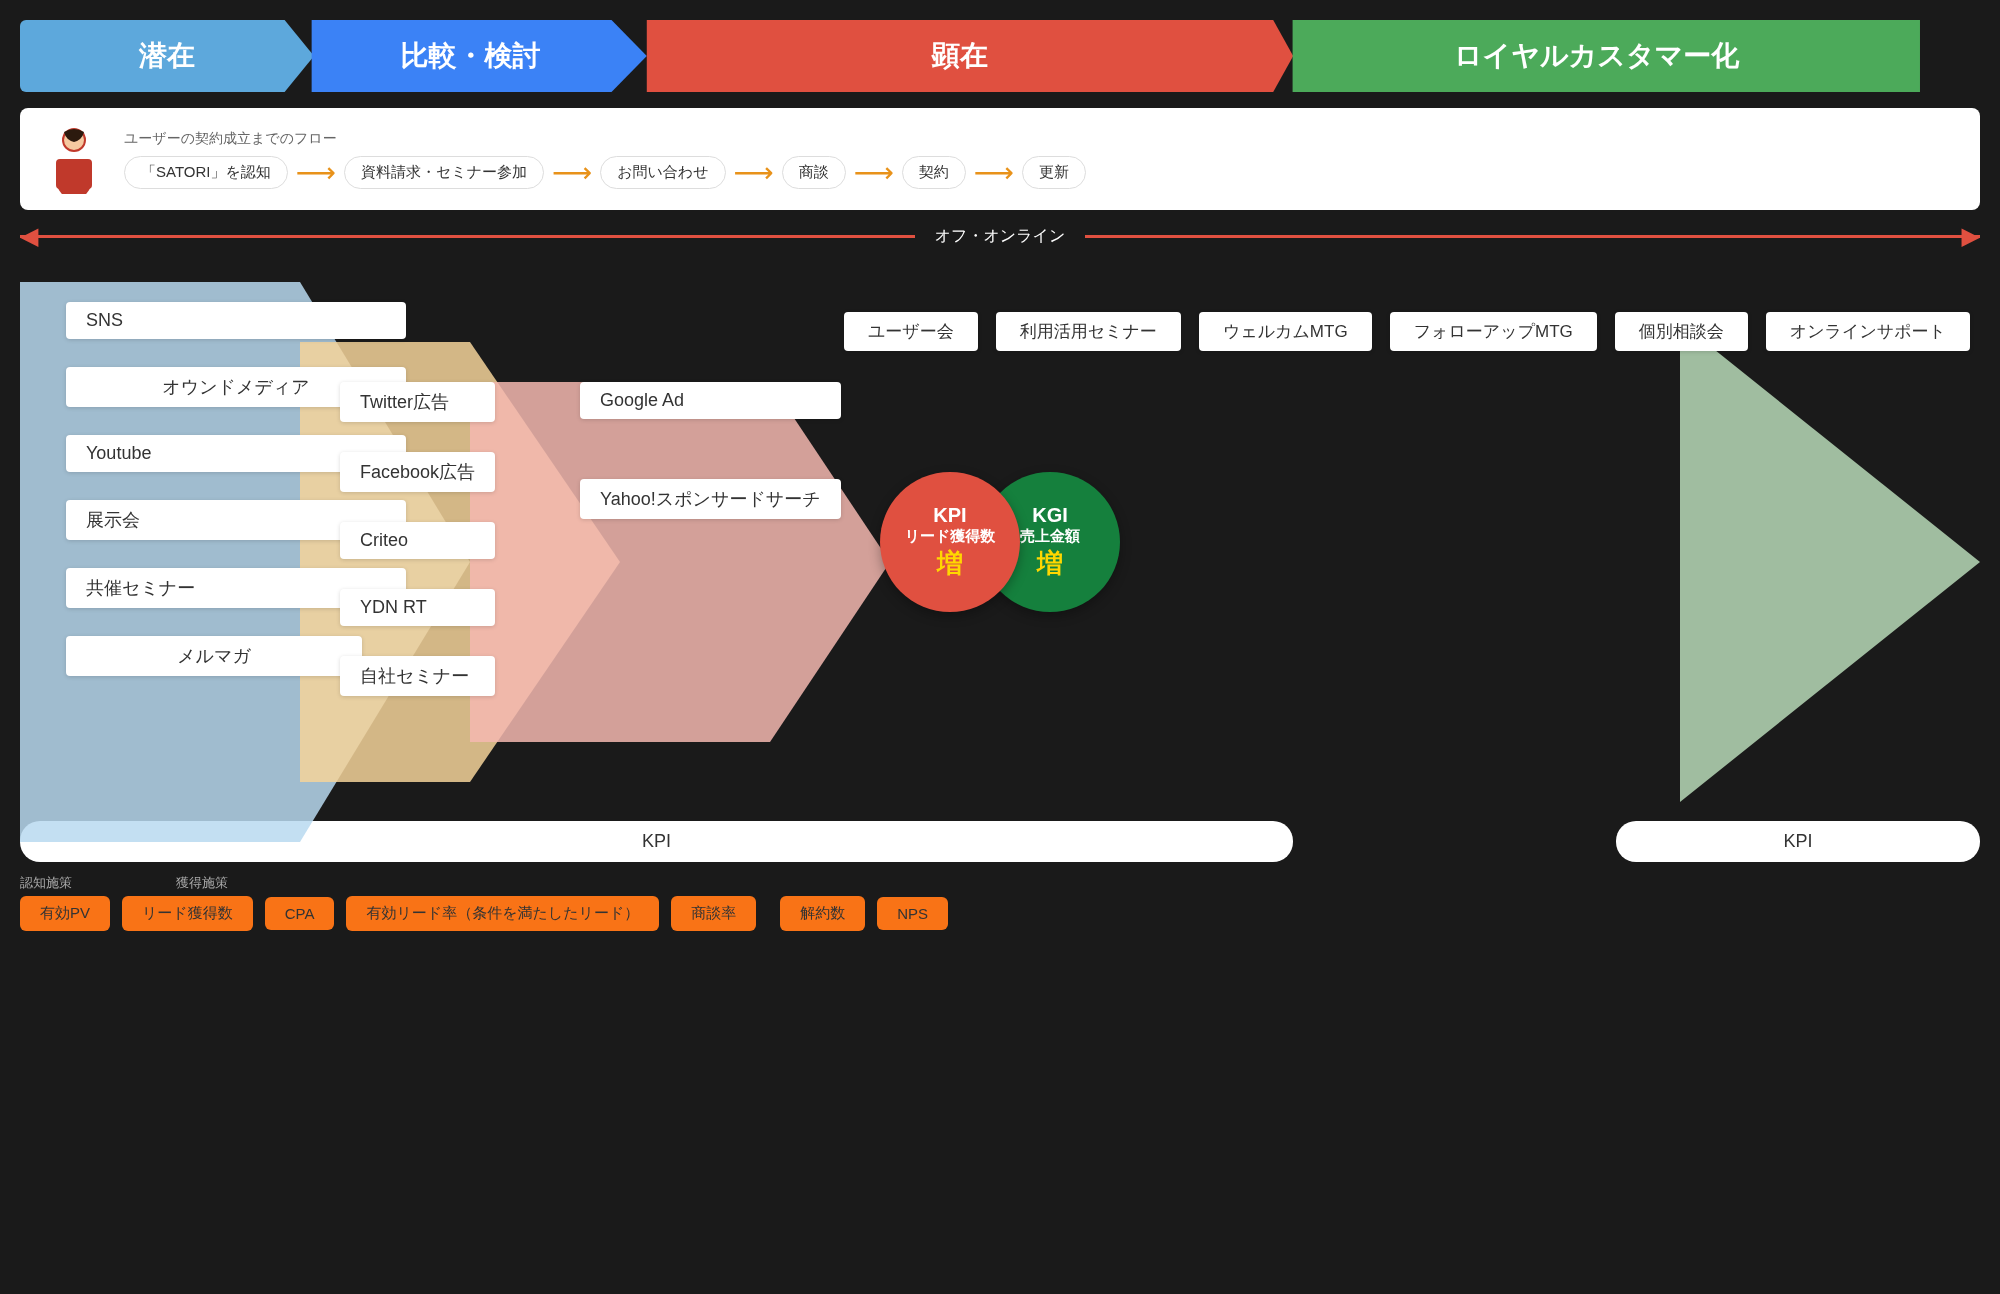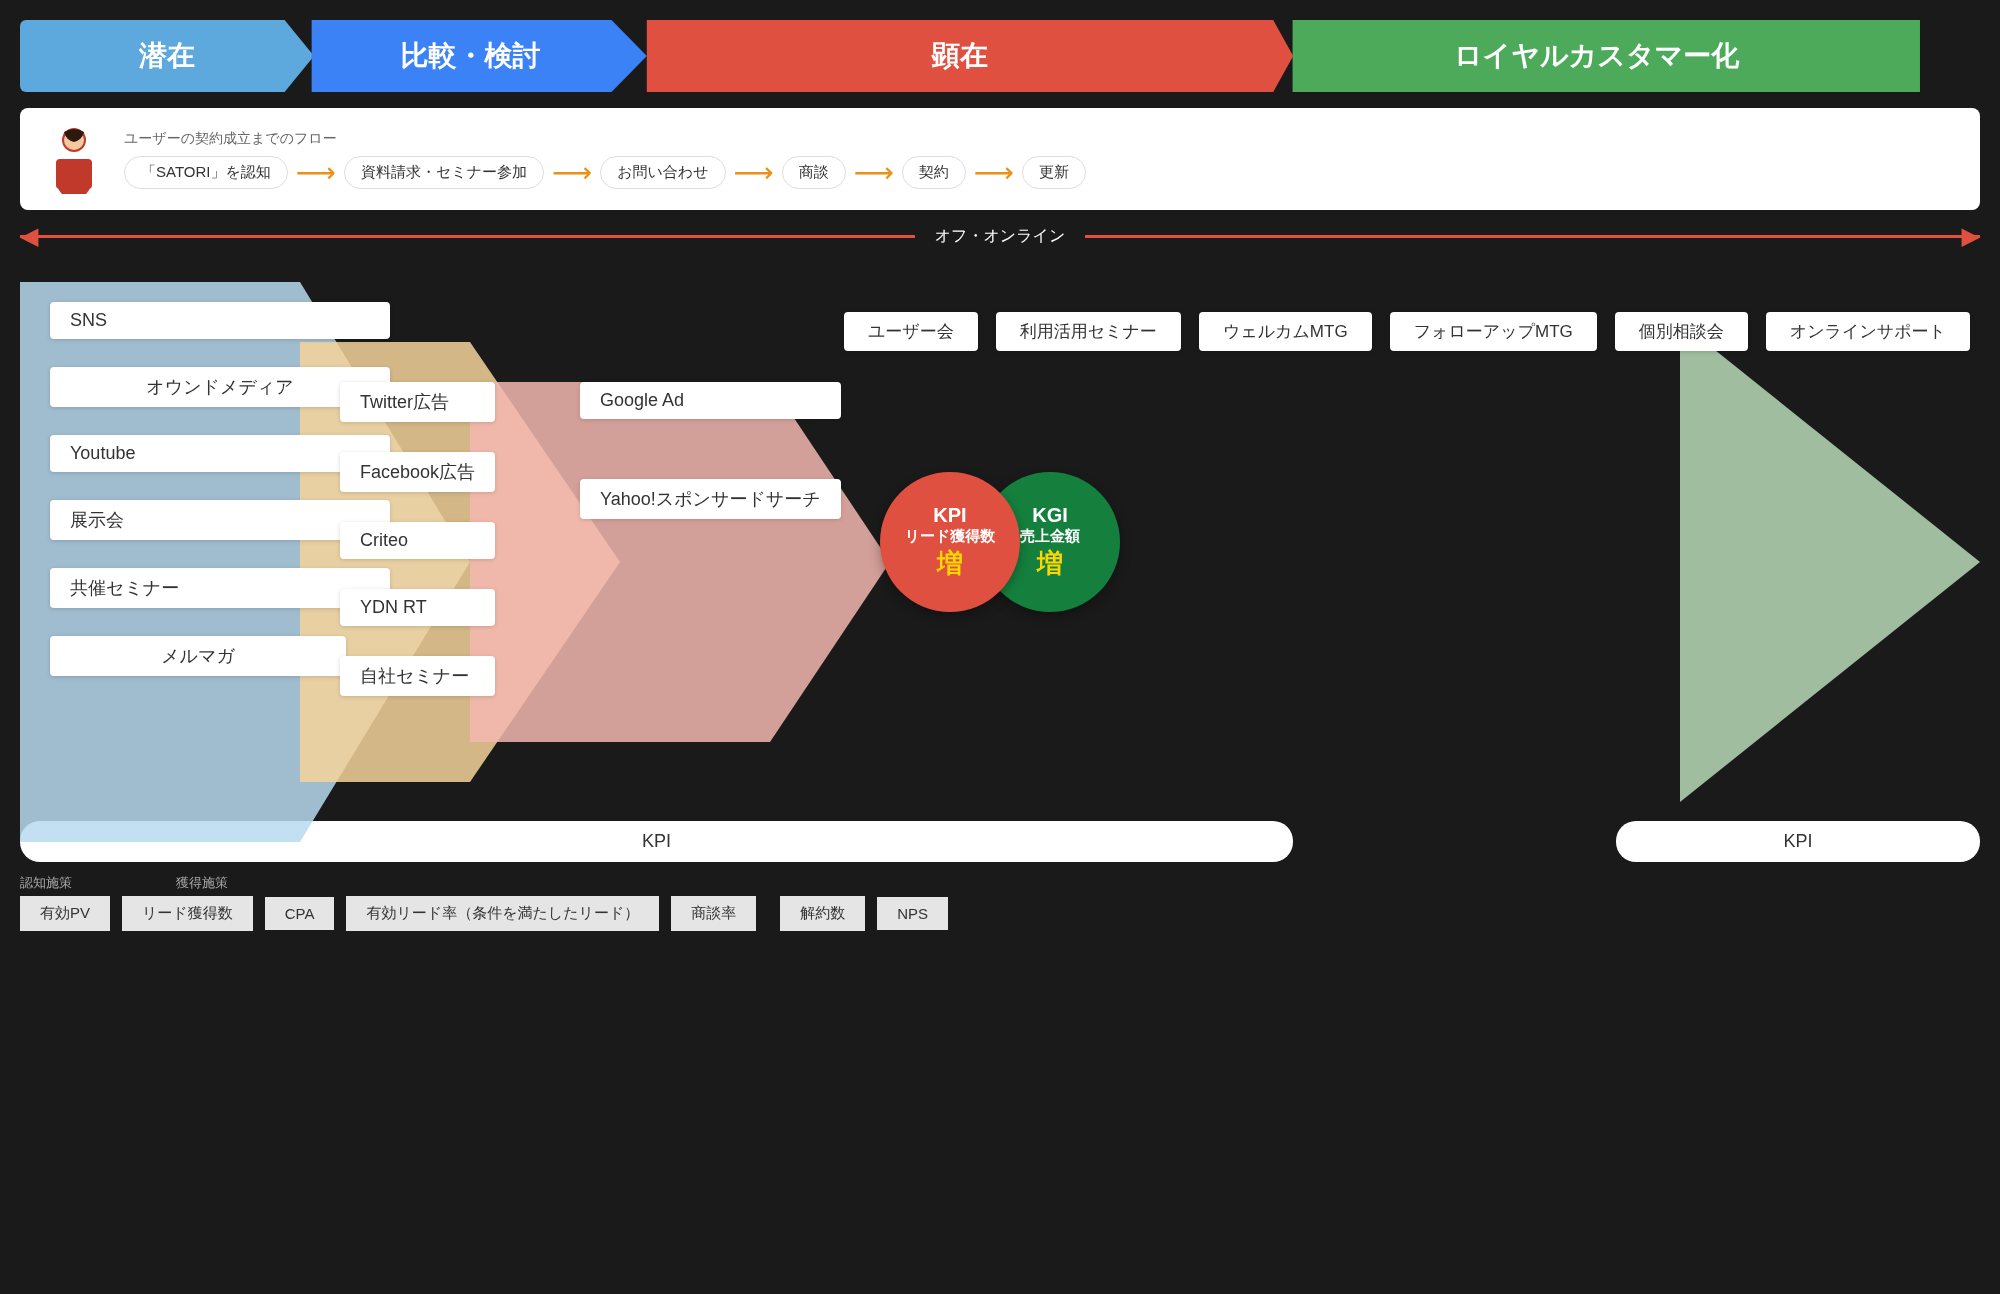--- a/index.html
+++ b/index.html
@@ -253,22 +253,22 @@
       align-items: flex-start;
     }
 
     .metric-label-small {
       color: #aaa;
       font-size: 13px;
       white-space: nowrap;
     }
 
     .metric-tag {
-      background: #e5e5e5;
-      border-radius: 0;
+      background: #f97316;
+      border-radius: 6px;
       padding: 8px 20px;
       font-size: 15px;
       font-weight: 500;
       white-space: nowrap;
     }
 
   </style>
 </head>
 <body>
 
@@ -324,21 +324,21 @@
 
       <polygon points="0,20 280,20 450,300 280,580 0,580" fill="#b8d9f0" opacity="0.85"></polygon>
 
       <polygon points="280,80 450,80 600,300 450,520 280,520" fill="#f5d49a" opacity="0.85"></polygon>
 
       <polygon points="450,120 750,120 870,300 750,480 450,480" fill="#f5b8b0" opacity="0.85"></polygon>
 
       <polygon points="1660,60 1960,300 1660,540" fill="#b8dbb8" opacity="0.85"></polygon>
     </svg>
 
-    <div style="position:absolute;left:30px;top:40px;z-index:10;display:flex;flex-direction:column;gap:28px;">
+    <div style="position:absolute;left:46px;top:40px;z-index:10;display:flex;flex-direction:column;gap:28px;">
       <span class="funnel-tag">SNS</span>
       <span class="funnel-tag" style="width:340px;text-align:center;">オウンドメディア</span>
       <span class="funnel-tag">Youtube</span>
       <span class="funnel-tag">展示会</span>
       <span class="funnel-tag">共催セミナー</span>
       <span class="funnel-tag" style="width:296px;text-align:center;">メルマガ</span>
     </div>
 
     <div style="position:absolute;left:320px;top:120px;z-index:10;display:flex;flex-direction:column;gap:30px;">
       <span class="funnel-tag">Twitter広告</span>

